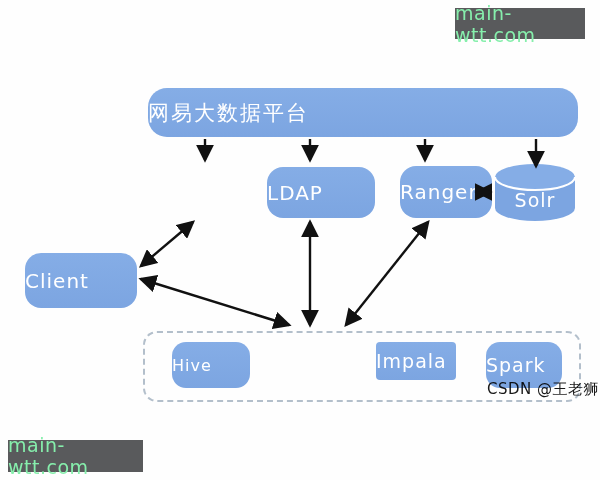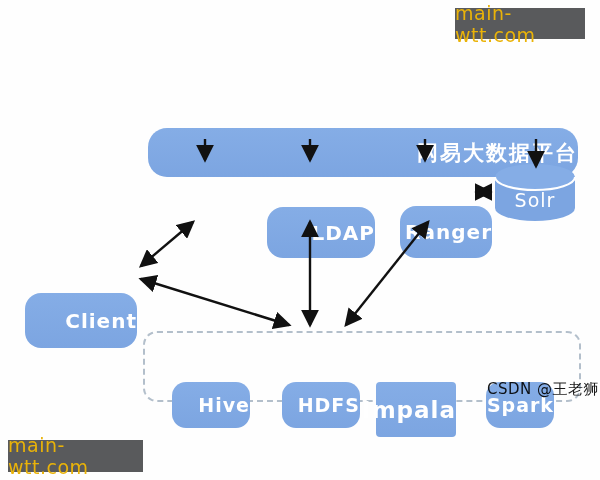--- a/index.html
+++ b/index.html
@@ -1,46 +1,46 @@
 <!DOCTYPE html>
 <html><head>
 <meta charset="utf-8">
 <style>
   html,body{margin:0;padding:0;background:#ffffff;}
   .canvas{
     position:relative;width:600px;height:480px;background:#fefefe;overflow:hidden;
     font-family:"DejaVu Sans","Liberation Sans",sans-serif;
   }
   .node{
-    position:absolute;display:flex;align-items:center;justify-content:flex-end;
+    position:absolute;display:flex;align-items:center;justify-content:flex-start;
     background:linear-gradient(180deg,#85ade6 0%,#7ca5e1 100%);
     color:#ffffff;border-radius:16px;letter-spacing:1px;
-    font-weight:700;z-index:1;margin-top:40px;
+    font-weight:400;z-index:1;
   }
   .node-platform{left:148px;top:88px;width:430px;height:49px;border-radius:19px;font-size:21px;letter-spacing:2px;}
   .node-kdc{left:152px;top:167px;width:88px;height:51px;font-size:20px;}
   .node-ldap{left:267px;top:167px;width:108px;height:51px;font-size:20px;}
   .node-ranger{left:400px;top:166px;width:92px;height:52px;font-size:20px;}
   .node-client{left:25px;top:253px;width:112px;height:55px;font-size:20px;}
-  .node-hive{left:172px;top:342px;width:78px;height:46px;font-size:19px;border-radius:14px;}
+  .node-hive{left:172px;top:342px;width:78px;height:46px;font-size:16px;border-radius:14px;}
   .node-hdfs{left:282px;top:342px;width:78px;height:46px;font-size:19px;border-radius:14px;}
-  .node-impala{left:376px;top:342px;width:80px;height:55px;font-size:23px;border-radius:4px;}
-  .node-spark{left:486px;top:342px;width:68px;height:46px;font-size:19px;border-radius:14px;}
+  .node-impala{left:376px;top:342px;width:80px;height:38px;font-size:19px;border-radius:4px;}
+  .node-spark{left:486px;top:342px;width:76px;height:46px;font-size:19px;border-radius:14px;}
   .cluster{
     position:absolute;left:143px;top:331px;width:434px;height:67px;
     border:2px dashed #b3bfcb;border-radius:14px;z-index:0;background:transparent;
   }
   .cylinder{position:absolute;left:494px;top:163px;width:82px;height:59px;z-index:1;}
   .cylinder text{
     font-family:"DejaVu Sans","Liberation Sans",sans-serif;font-size:19px;
     font-weight:500;fill:#ffffff;letter-spacing:1px;
   }
   .arrows{position:absolute;left:0;top:0;width:600px;height:480px;z-index:2;pointer-events:none;}
   .watermark{
-    position:absolute;background:#595a5c;color:#eab308;display:flex;
+    position:absolute;background:#595a5c;color:#86efac;display:flex;
     align-items:center;justify-content:flex-start;font-size:19px;z-index:3;
     letter-spacing:0.5px;
   }
   .wm-top{left:455px;top:8px;width:130px;height:31px;}
   .wm-bottom{left:8px;top:440px;width:135px;height:32px;}
   .csdn{
     position:absolute;left:487px;top:380px;z-index:3;color:#000000;
     font-size:15px;white-space:nowrap;opacity:0.9;letter-spacing:0.5px;
   }
 </style>
@@ -66,23 +66,20 @@
   </div>
   <div class="node node-ranger">
     <span>Ranger</span>
   </div>
   <div class="node node-client">
     <span>Client</span>
   </div>
   <div class="node node-hive">
     <span>Hive</span>
   </div>
-  <div class="node node-hdfs">
-    <span>HDFS</span>
-  </div>
   <div class="node node-impala">
     <span>Impala</span>
   </div>
   <div class="node node-spark">
     <span>Spark</span>
   </div>
 
   <svg class="cylinder" viewBox="0 0 82 59">
     <path d="M1,14 v31 a40,13 0 0 0 80,0 v-31" fill="#7ca5e1"></path>
     <ellipse cx="41" cy="14" rx="40" ry="13" fill="#85ade6"></ellipse>

